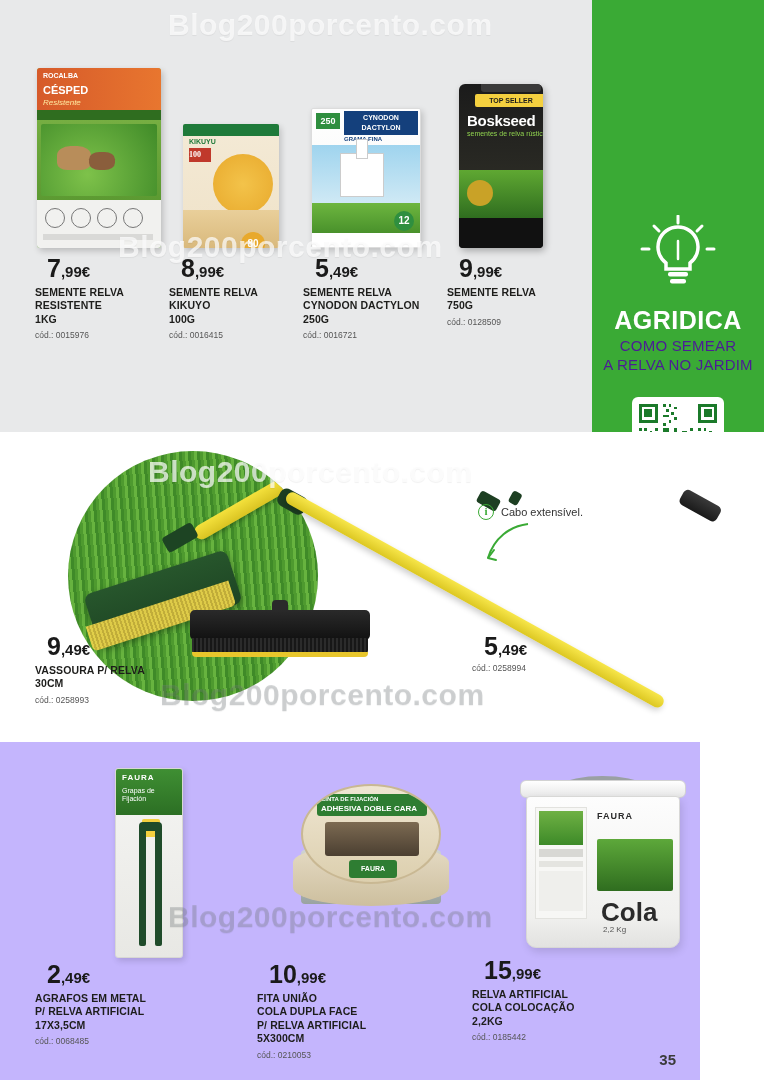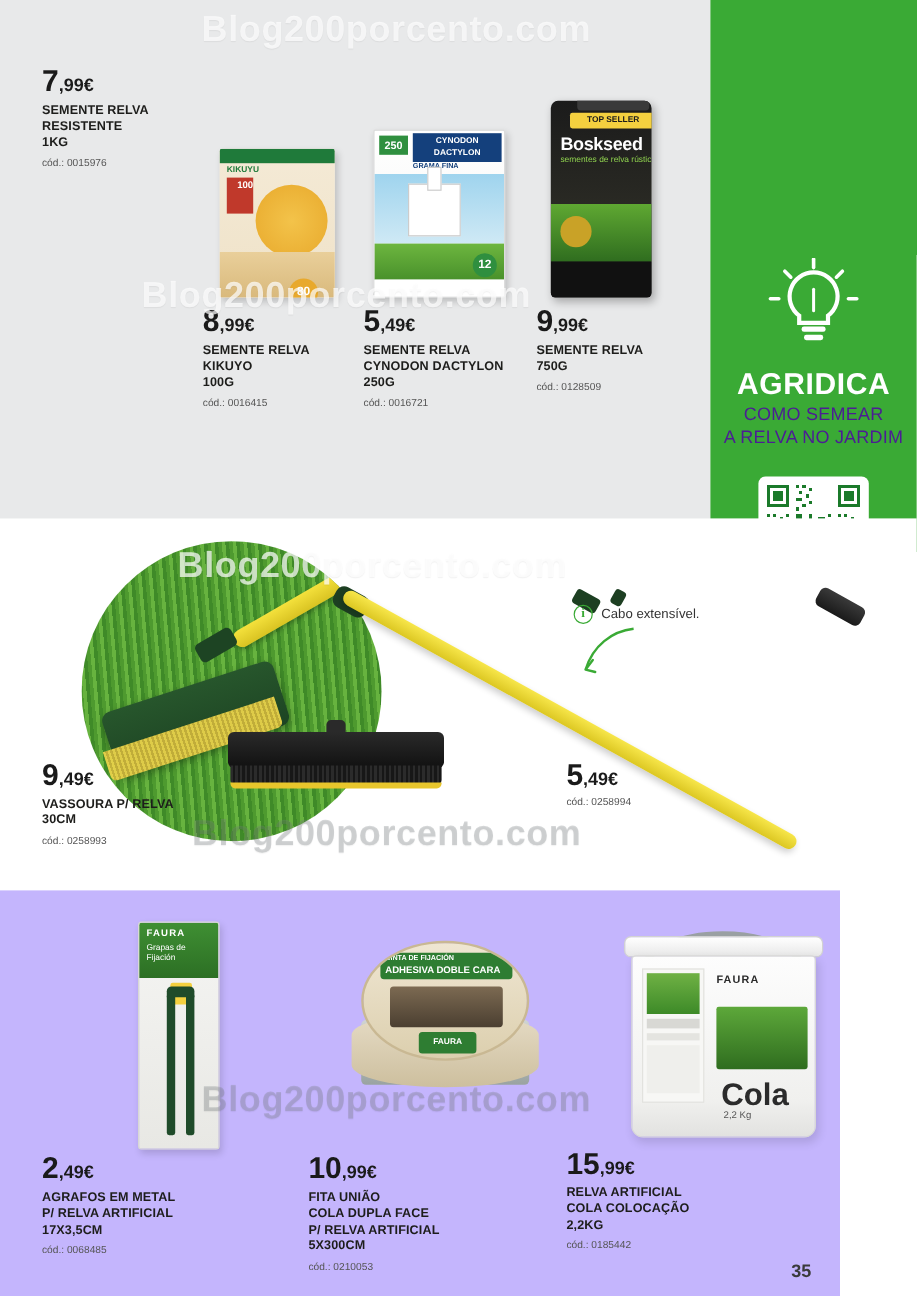--- a/index.html
+++ b/index.html
@@ -37,21 +37,21 @@
   }
   .qr-box {
     margin-top: 22px; width: 92px; height: 92px; background:#fff; border-radius:6px;
     padding: 7px;
   }
   .qr { width: 100%; height: 100%; }
   .seed-cell { position:absolute; }
   .img-area { position:relative; }
   .price {
     font-family: "Liberation Sans", sans-serif;
-    color:#1a1a1a; font-weight: bold; line-height: 1;
+    color:#1a1a1a; font-weight: bold; line-height: 1; margin-left: 12px;
   }
   .price .int { font-size: 25px; }
   .price .cents { font-size: 15px; }
   .price .eur { font-size: 15px; }
   .pname {
     font-size: 10.5px; font-weight: bold; color:#1d1d1b; line-height:1.28;
     letter-spacing:.1px; margin-top: 5px; text-transform: uppercase;
   }
   .pcode { font-size: 8.5px; color:#555; margin-top: 4px; }
 
@@ -165,37 +165,56 @@
   .wm.dark { color: rgba(120,125,130,.30); }
 </style>
 </head>
 <body>
 
 <div class="page">
 
   <div class="top-section"></div>
 
   <div class="seed-cell" style="left:35px; top:56px; width:130px;">
+    <div class="img-area" style="width:130px;height:200px;">
+
+      <div style="position:absolute;left:2px;top:12px;width:124px;height:180px;background:linear-gradient(180deg,#8fbf52 0%,#6da83c 40%,#4f8f2a 100%);border-radius:3px;box-shadow:2px 3px 6px rgba(0,0,0,.2);overflow:hidden;">
+        <div style="position:absolute;left:0;top:0;width:100%;height:42px;background:linear-gradient(90deg,#d65a2a,#e8762f);"></div>
+        <div style="position:absolute;left:6px;top:4px;font-size:7px;color:#fff;font-weight:bold;">ROCALBA</div>
+        <div style="position:absolute;left:6px;top:16px;font-size:11px;color:#fff;font-weight:bold;">CÉSPED</div>
+        <div style="position:absolute;left:6px;top:30px;font-size:8px;color:#ffe9a0;font-style:italic;">Resistente</div>
+        <div style="position:absolute;left:0;top:42px;width:100%;height:10px;background:#2f6d1f;"></div>
+        <div style="position:absolute;left:4px;top:56px;width:116px;height:72px;background:radial-gradient(circle at 40% 70%, #7ec24a, #3f8a28);border-radius:2px;"></div>
+        <div style="position:absolute;left:20px;top:78px;width:34px;height:24px;background:#b88d5a;border-radius:40% 40% 30% 30%;"></div>
+        <div style="position:absolute;left:52px;top:84px;width:26px;height:18px;background:#8a5e3c;border-radius:40%;"></div>
+        <div style="position:absolute;left:0;top:132px;width:100%;height:48px;background:#f1f1ef;"></div>
+        <div style="position:absolute;left:8px;top:140px;width:20px;height:20px;border:1px solid #777;border-radius:50%;"></div>
+        <div style="position:absolute;left:34px;top:140px;width:20px;height:20px;border:1px solid #777;border-radius:50%;"></div>
+        <div style="position:absolute;left:60px;top:140px;width:20px;height:20px;border:1px solid #777;border-radius:50%;"></div>
+        <div style="position:absolute;left:86px;top:140px;width:20px;height:20px;border:1px solid #777;border-radius:50%;"></div>
+        <div style="position:absolute;left:6px;top:166px;width:110px;height:6px;background:#d9d9d7;"></div>
+      </div>
+    </div>
     <div class="price">
       <span class="int">7</span><span class="cents">,99</span><span class="eur">€</span>
     </div>
     <div class="pname">
       <div>SEMENTE RELVA</div>
       <div>RESISTENTE</div>
       <div>1Kg</div>
     </div>
     <div class="pcode">cód.: 0015976</div>
   </div>
 
   <div class="seed-cell" style="left:169px; top:56px; width:130px;">
     <div class="img-area" style="width:130px;height:200px;">
       <div style="position:absolute;left:14px;top:68px;width:96px;height:124px;background:linear-gradient(180deg,#f4ead6 0%,#efe2c8 100%);border-radius:2px;box-shadow:2px 3px 6px rgba(0,0,0,.18);overflow:hidden;">
         <div style="position:absolute;left:0;top:0;width:100%;height:12px;background:#1f7a3a;"></div>
         <div style="position:absolute;left:6px;top:14px;font-size:7px;color:#1f7a3a;font-weight:bold;">KIKUYU</div>
-        <div style="position:absolute;left:6px;top:24px;width:22px;height:30px;background:#c0392b;color:#fff;font-size:8px;text-align:right;line-height:14px;font-weight:bold;">100</div>
+        <div style="position:absolute;left:6px;top:24px;width:22px;height:14px;background:#c0392b;color:#fff;font-size:8px;text-align:left;line-height:14px;font-weight:bold;font-family:Liberation Serif, serif;">100</div>
         <div style="position:absolute;left:30px;top:30px;width:60px;height:60px;background:radial-gradient(circle,#f3c34a,#e8a92c);border-radius:50%;"></div>
         <div style="position:absolute;left:0;top:86px;width:100%;height:38px;background:linear-gradient(180deg,#e9cf9a,#d9b97c);"></div>
         <div style="position:absolute;left:58px;top:108px;width:24px;height:24px;border-radius:50%;background:#e8a92c;color:#fff;font-size:10px;font-weight:bold;text-align:center;line-height:24px;">80</div>
       </div>
     </div>
     <div class="price">
       <span class="int">8</span><span class="cents">,99</span><span class="eur">€</span>
     </div>
     <div class="pname">
       <div>SEMENTE RELVA</div>

